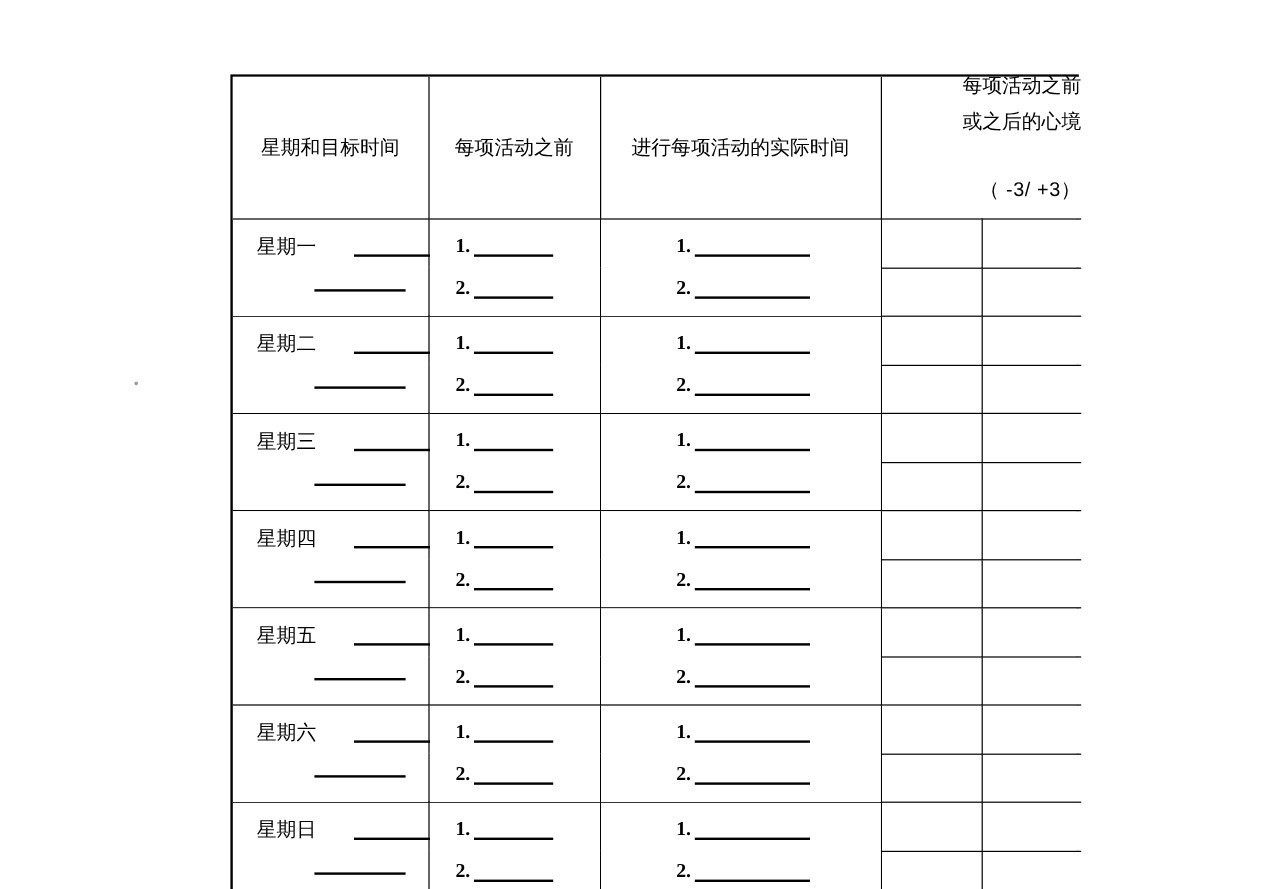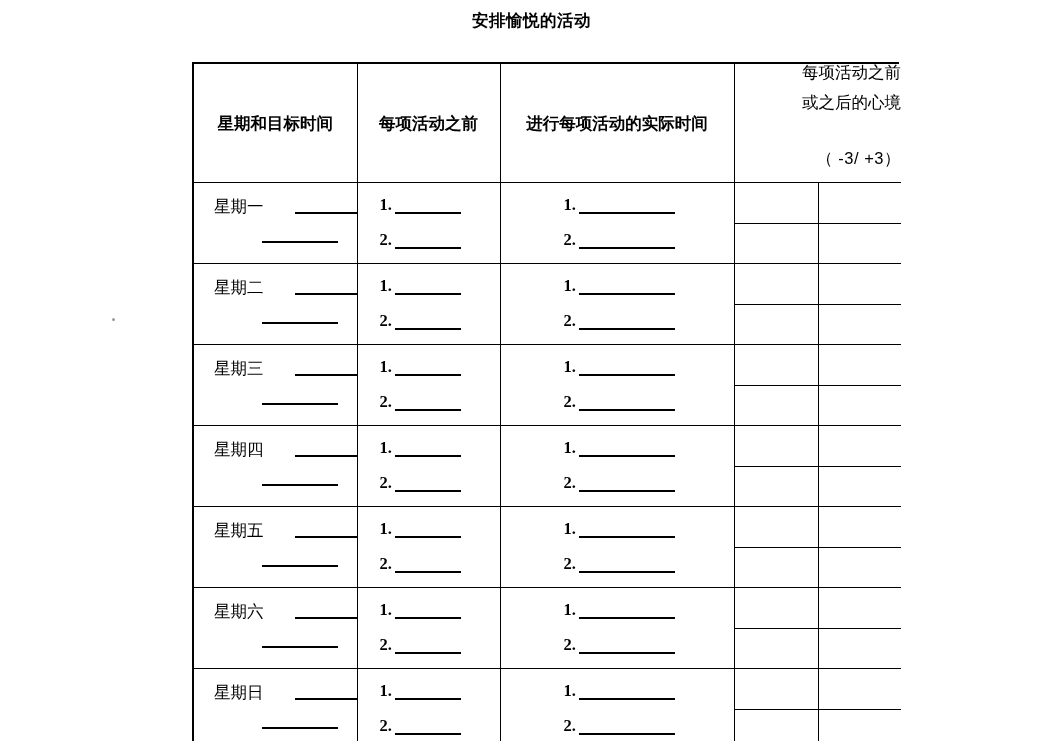--- a/index.html
+++ b/index.html
@@ -92,21 +92,20 @@
   }
   td.hdr-day, td.hdr-act, td.hdr-time {
     vertical-align: middle;
   }
   .hdr-inner {
     display: flex;
     align-items: center;
     justify-content: center;
     height: 118px;
     text-align: center;
-    font-weight: bold;
   }
   .hdr-mood {
     vertical-align: middle;
     text-align: right;
     padding: 0 4px;
   }
   .hdr-mood .line {
     font-size: 16.5px;
     line-height: 1.0;
     margin: 0;
@@ -183,21 +182,20 @@
   .mood-cell {
     height: 39.5px;
     padding: 0;
   }
 </style>
 </head>
 <body>
 
 <div class="page">
 
-  <div class="title">安排愉悦的活动</div>
 
   <div class="speck"></div>
 
   <div class="worksheet">
     <table class="grid">
       <colgroup>
         <col class="c-day">
           <col class="c-act">
           <col class="c-time">
           <col class="c-moodA">

